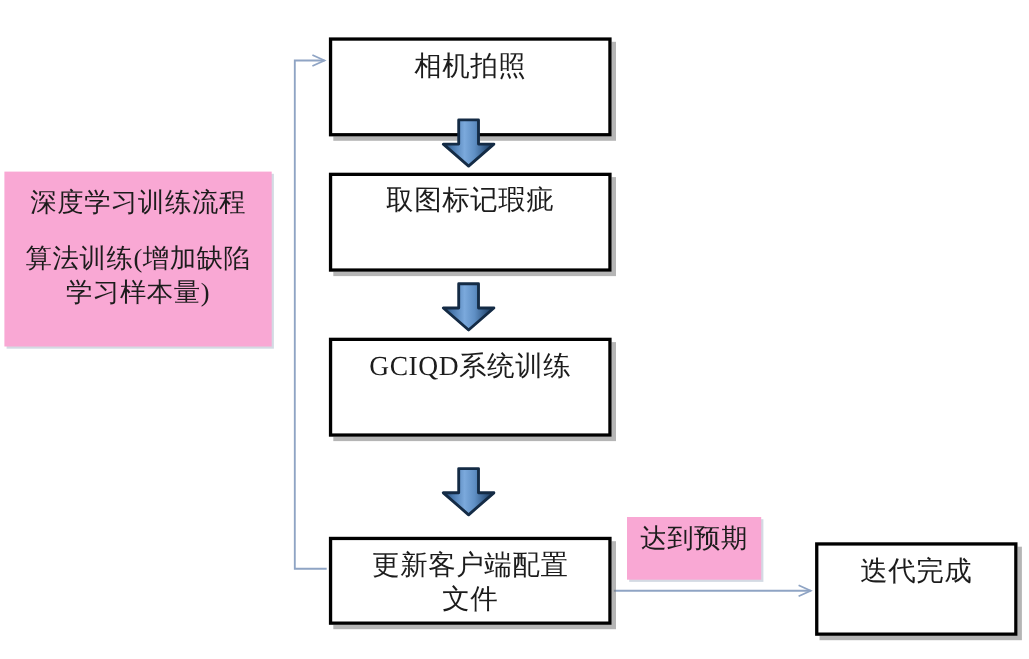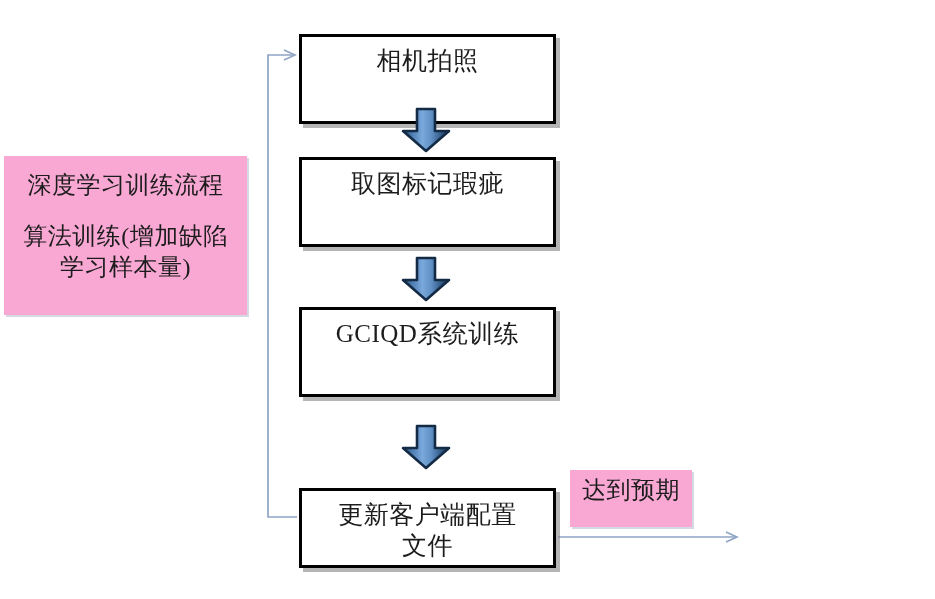--- a/index.html
+++ b/index.html
@@ -113,21 +113,21 @@
           <stop offset="42%" stop-color="#7ba9dc"></stop>
           <stop offset="62%" stop-color="#5f8fc4"></stop>
           <stop offset="85%" stop-color="#2f5580"></stop>
           <stop offset="100%" stop-color="#1b3350"></stop>
         </linearGradient>
       </defs>
       <path d="M17,2 L35,2 L35,24 L49,24 L26,44 L3,24 L17,24 Z" fill="url(#ba1)" stroke="#142b45" stroke-width="2.6" stroke-linejoin="round"></path>
     </svg>
   </div>
 
-  <div class="proc-box" style="left:299px; top:157px; width:257px; height:90px;">
+  <div class="proc-box" style="left:299px; top:157px; width:257px; height:90px;font-family:Liberation Mono, monospace;">
     <div class="proc-label">取图标记瑕疵</div>
   </div>
 
   <div class="block-arrow" style="left:400px; top:256px; width:52px; height:46px;">
     <svg width="52" height="46" viewBox="0 0 52 46">
       <defs>
         <linearGradient id="ba2" x1="0" y1="0" x2="1" y2="0">
           <stop offset="0%" stop-color="#25456a"></stop>
           <stop offset="18%" stop-color="#4a79ae"></stop>
           <stop offset="42%" stop-color="#7ba9dc"></stop>
@@ -162,14 +162,17 @@
 
   <div class="proc-box" style="left:299px; top:488px; width:257px; height:80px;">
     <div class="proc-label">更新客户端配置
 文件</div>
   </div>
 
   <div class="note-box" style="left:570px; top:470px; width:122px; height:57px; justify-content:flex-start; padding-top:5px;">
     <div class="note-line">达到预期</div>
   </div>
 
+  <div class="proc-box" style="left:741px; top:493px; width:184px; height:85px;">
+    <div class="proc-label">迭代完成</div>
+  </div>
 
 </div>
 
 </body></html>

